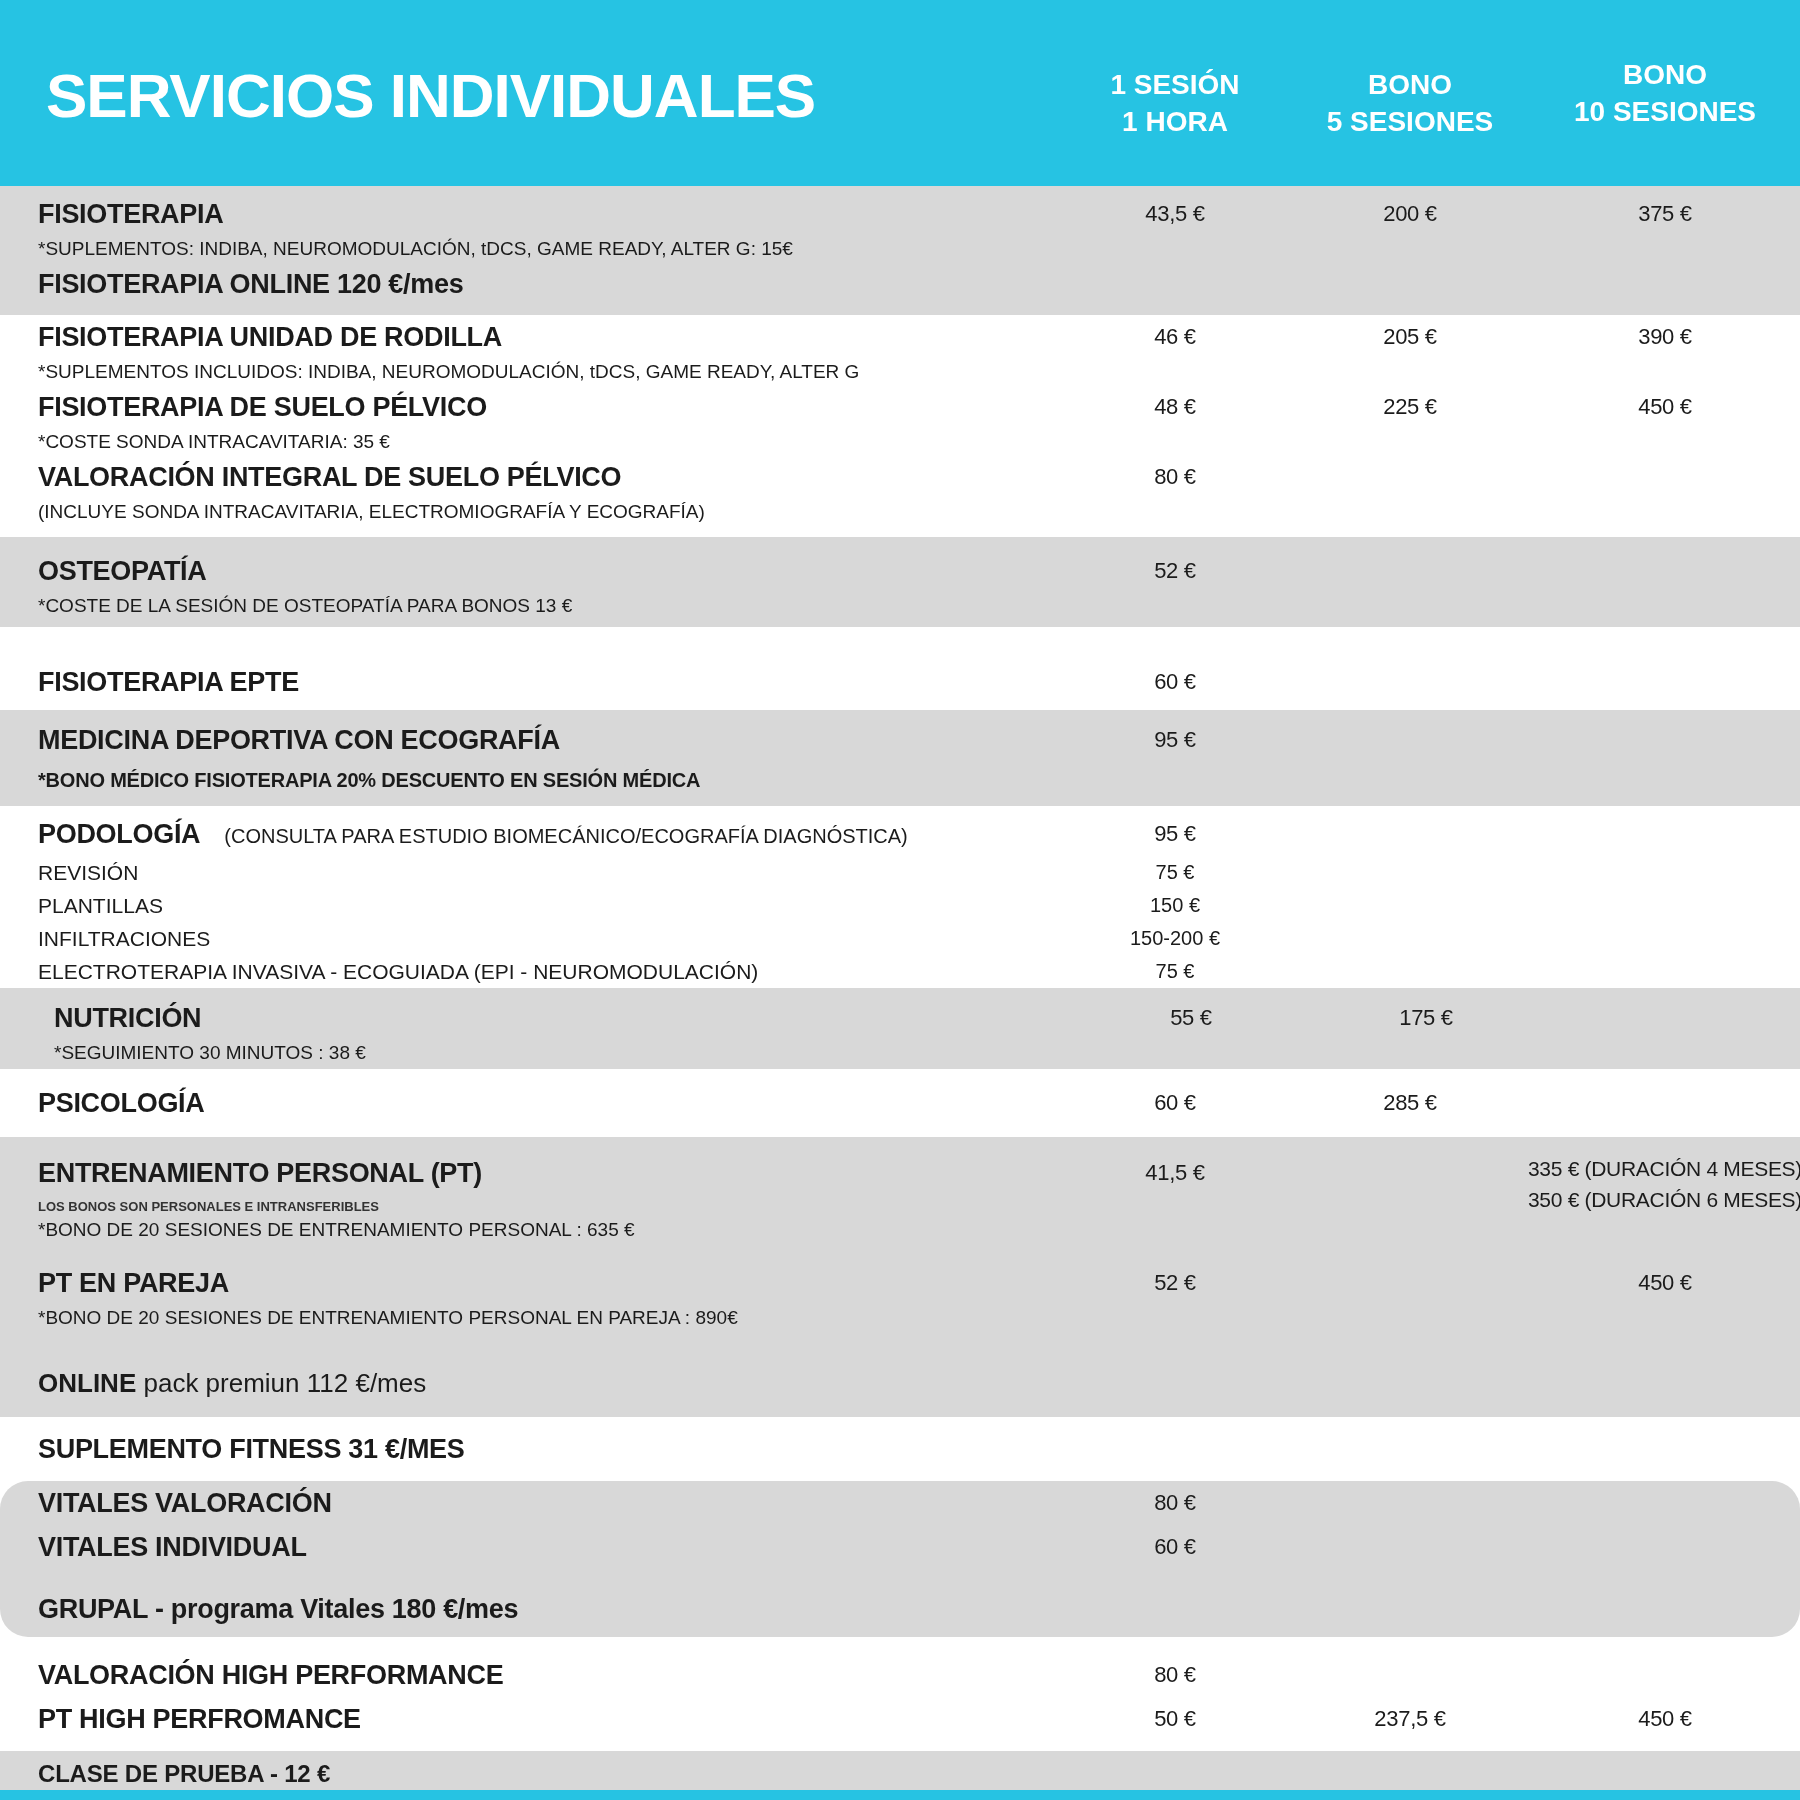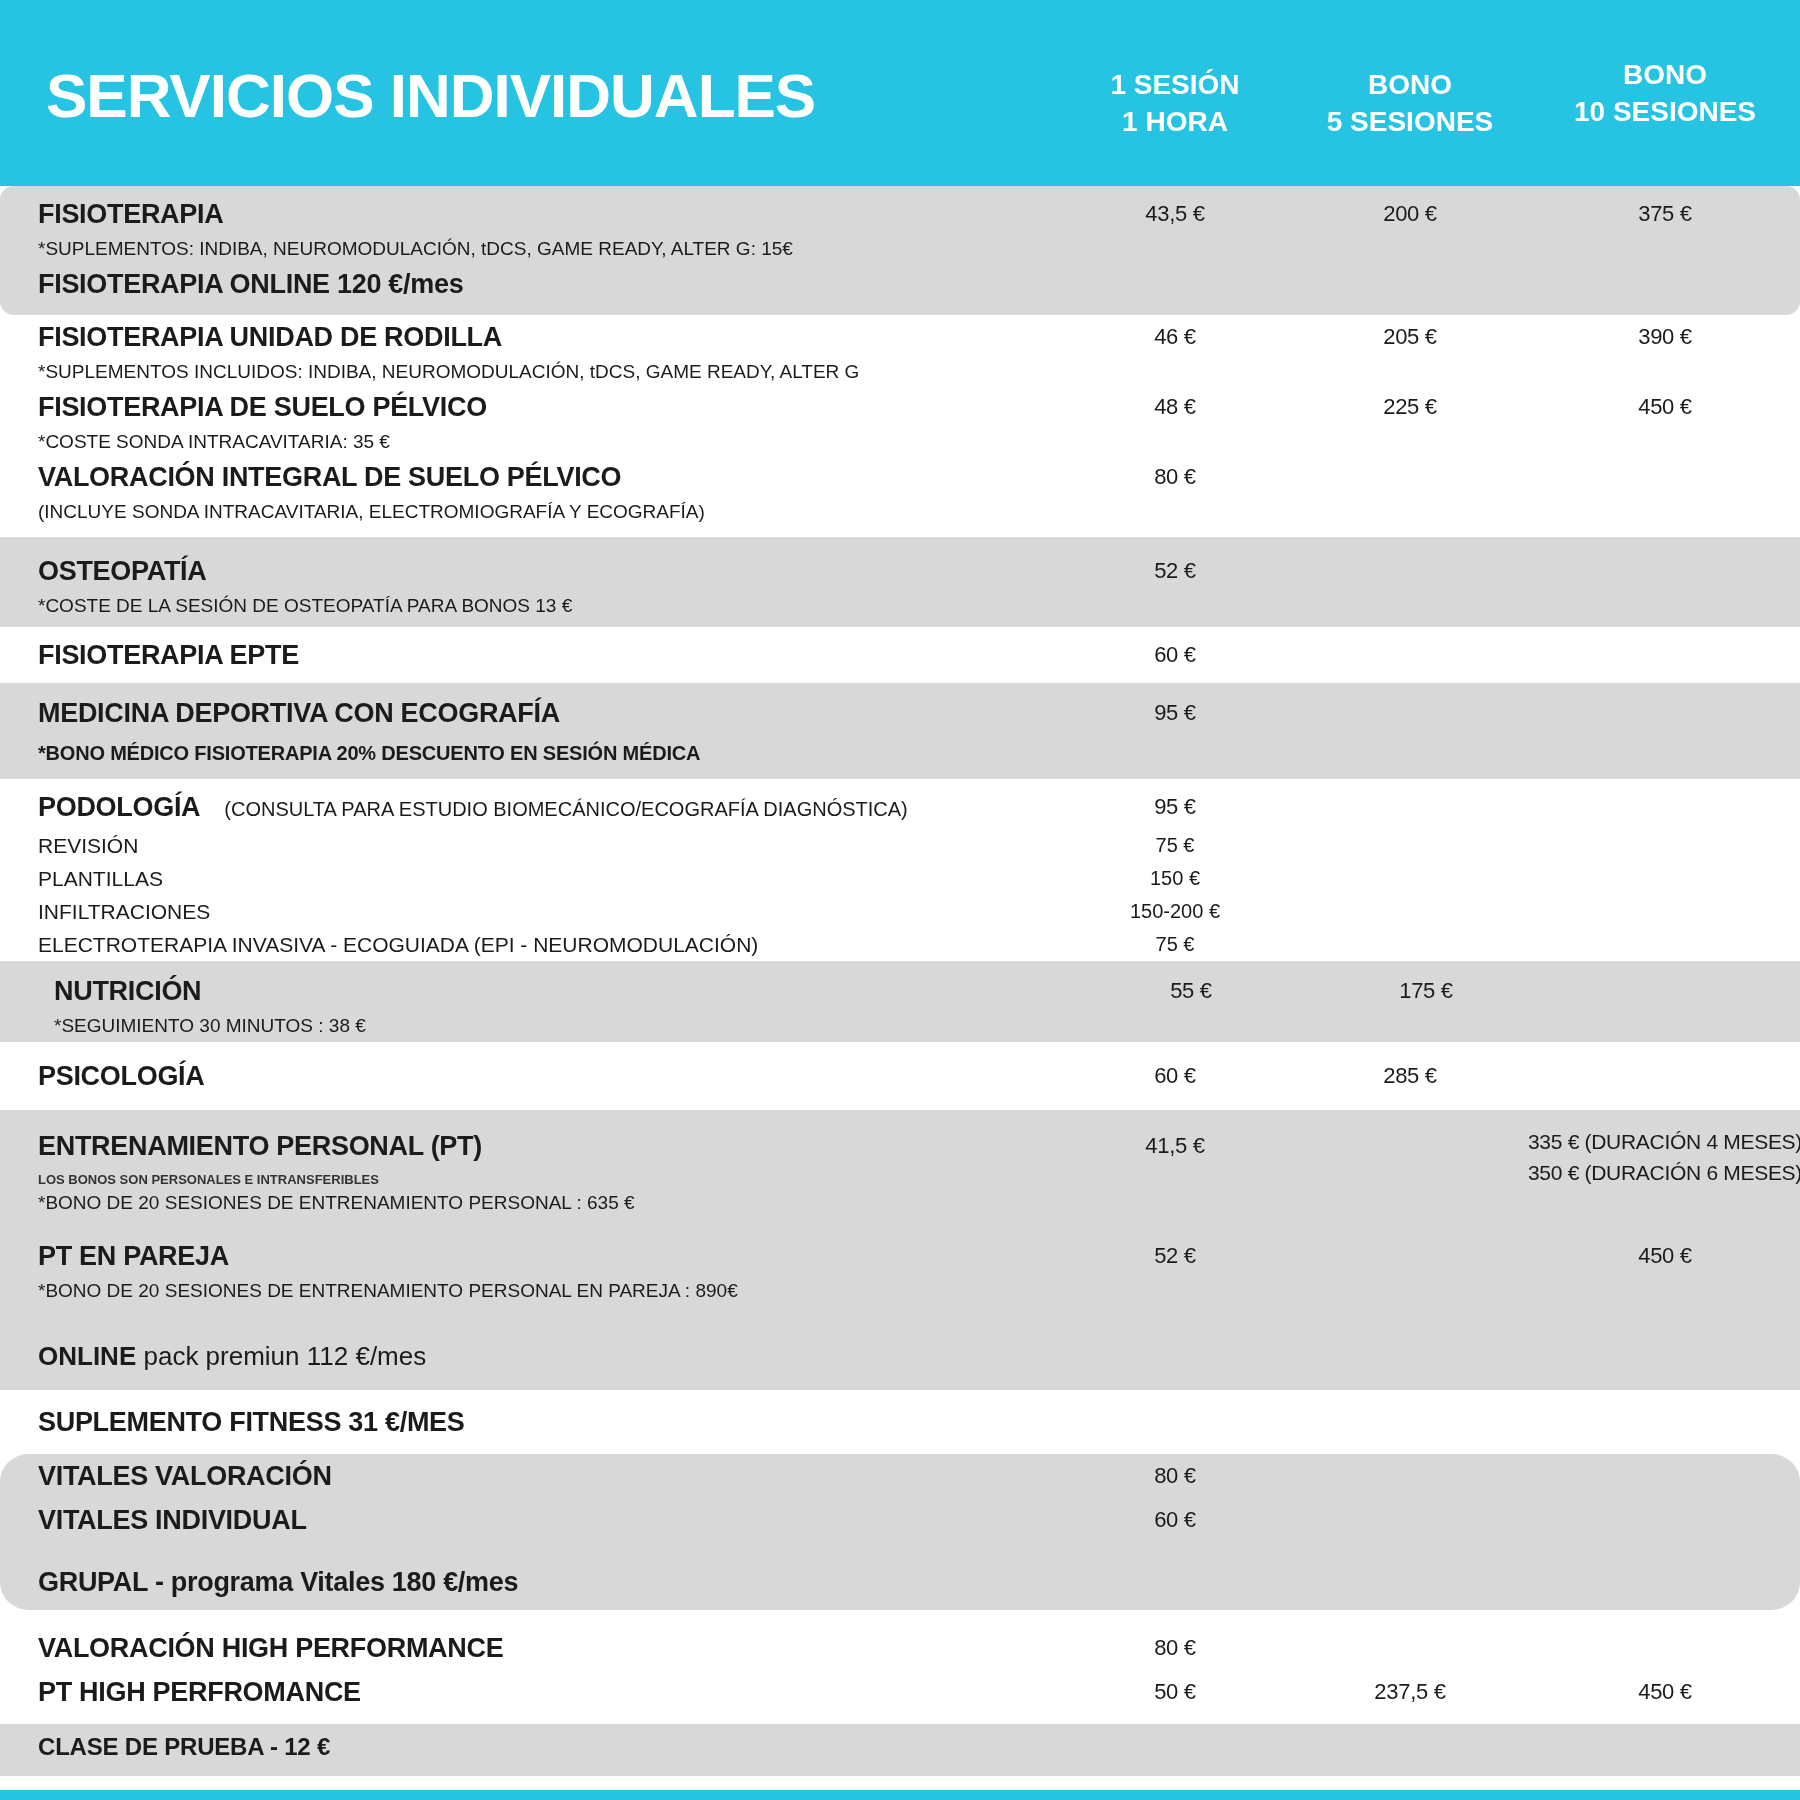--- a/index.html
+++ b/index.html
@@ -21,24 +21,24 @@
     color:var(--header-text,#fff);font-weight:700;font-size:28px;line-height:37px;
     white-space:nowrap;
   }
   .col-head.c0{left:1175px;top:66px;}
   .col-head.c1{left:1410px;top:66px;}
   .col-head.c2{left:1665px;top:56px;}
   
   .section{width:1800px;box-sizing:border-box;}
   .bg-gray{background:var(--row-gray,#d8d8d8);}
   .bg-white{background:var(--row-white,#fff);}
-  .sec-0{padding:6px 0 9px;border-radius:14px;}
+  .sec-0{padding:6px 0 9px;}
   .sec-1{padding:0;}
   .sec-2{padding:12px 0 8px;margin-top:12px;}
-  .sec-3{padding:6px 0;}
+  .sec-3{padding:6px 0;margin-top:27px;}
   .sec-4{padding:8px 0;}
   .sec-5{padding:6px 0 0;}
   .sec-6{padding:8px 16px 3px;}
   .sec-7{padding:12px 0;}
   .sec-8{padding:14px 0 12px;}
   .sec-9{padding:10px 0;}
   .sec-10{padding:0 0 6px;border-radius:28px;}
   .sec-11{padding:16px 0 10px;}
   .sec-12{padding:6px 0 12px;}
   

